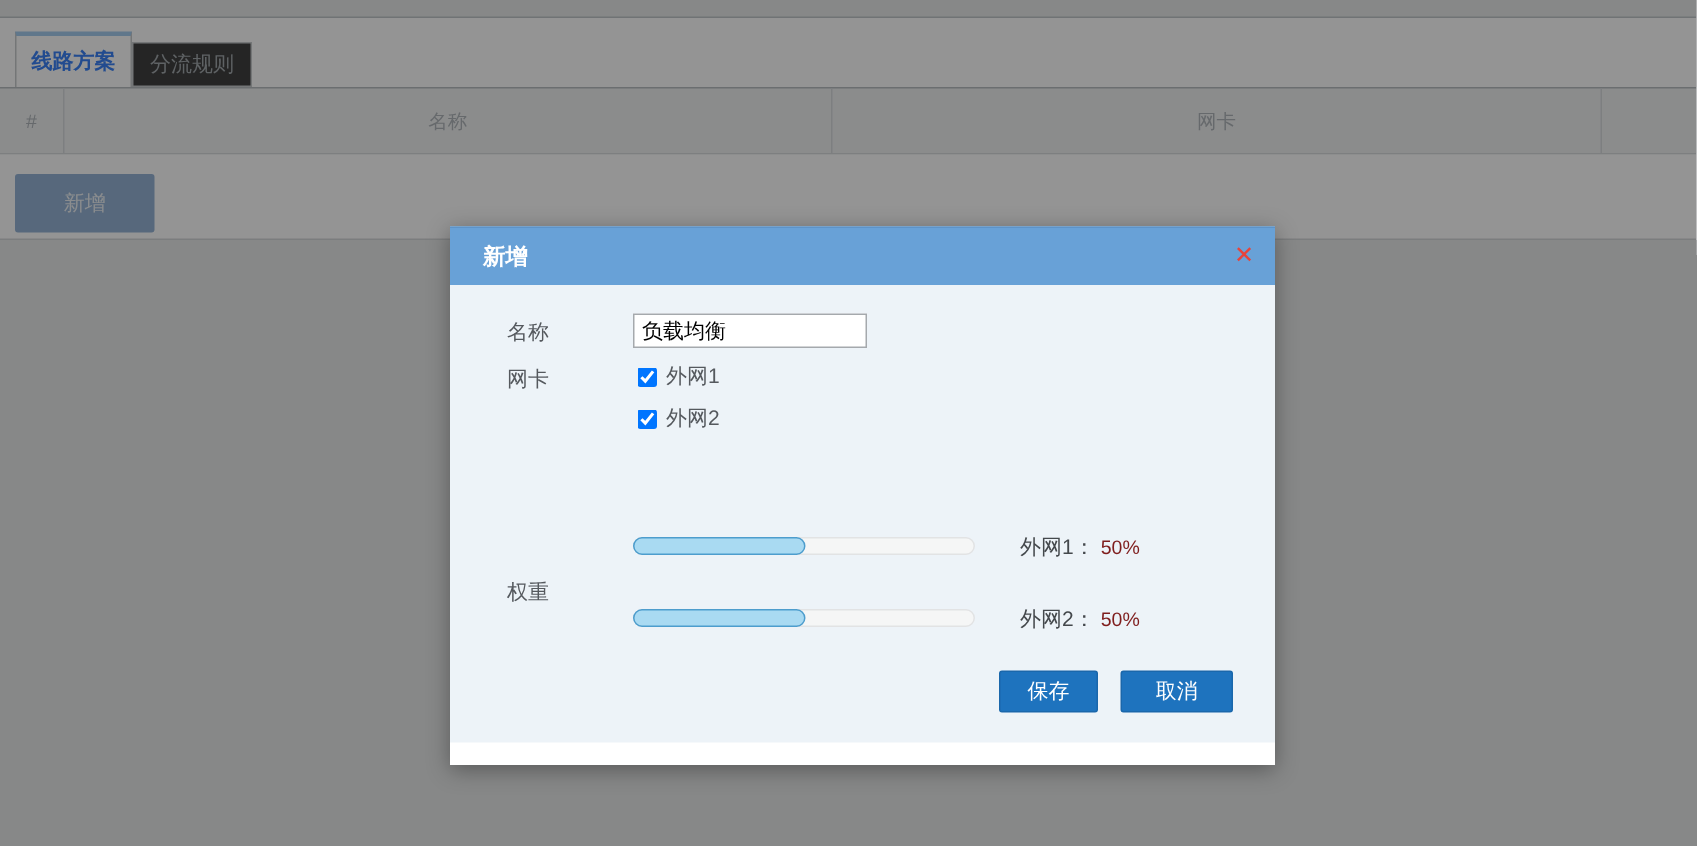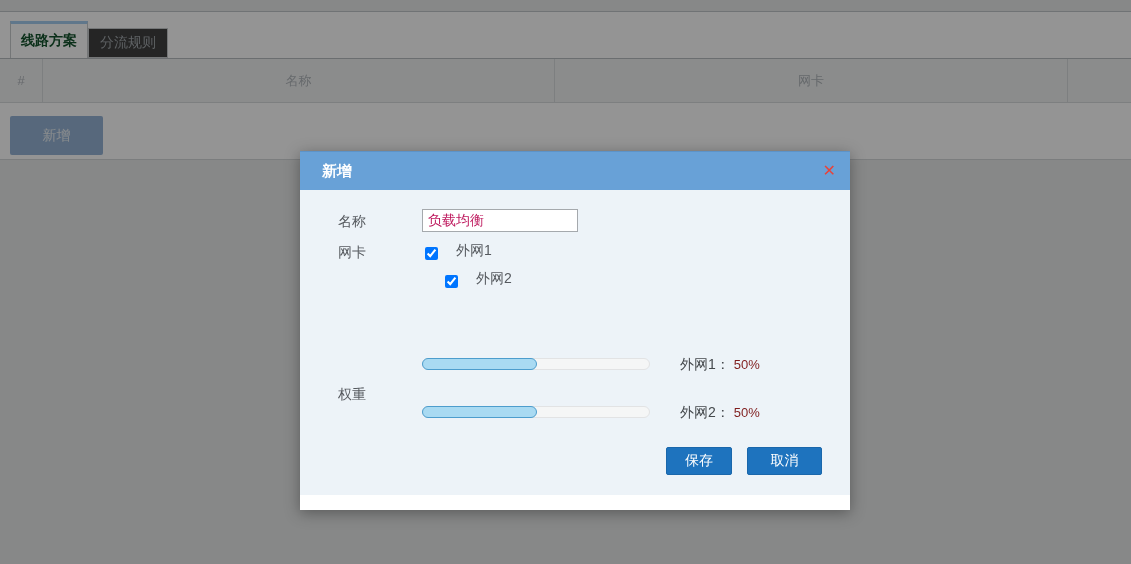--- a/index.html
+++ b/index.html
@@ -22,21 +22,21 @@
     padding: 9px 0 0 10px; height: 46px; display: flex; align-items: flex-end;
   }
   .tab {
     display: flex; align-items: center; justify-content: center;
     font-size: 14px; cursor: pointer; background: #fff;
   }
   .tab.active {
     width: 78px; height: 37px;
     border: 1px solid #c8ccce; border-bottom: none;
     border-top: 3px solid #a5cdf0;
-    color: #14532d; font-weight: bold;
+    color: #3b82f6; font-weight: bold;
   }
   .tab.inactive {
     width: 80px; height: 30px;
     border: 1px solid #c8ccce;
     background: #404040; color: #a3a9ad;
   }
   .table-header {
     display: flex; height: 45px;
     background: #f0f1f2;
     border-top: 1px solid #b9bec1;
@@ -99,30 +99,30 @@
     font-size: 14px; color: #55595e;
   }
   .lbl-name   { top: 23px; }
   .lbl-nic    { top: 54px; }
   .lbl-weight { top: 196px; }
 
   .name-input {
     position: absolute; left: 122px; top: 19px;
     width: 156px; height: 23px;
     border: 1px solid #a5a9ad; background: #fff;
-    font-size: 14px; padding: 1px 5px; color: #be185d;
+    font-size: 14px; padding: 1px 5px; color: #000000;
     font-family: inherit;
   }
   .nic-option {
     position: absolute; left: 125px;
-    display: flex; align-items: flex-end; gap: 18px;
+    display: flex; align-items: center; gap: 6px;
     font-size: 14px; color: #55595e;
   }
   .nic-1 { top: 52px; }
-  .nic-2 { top: 80px; margin-left: 20px; }
+  .nic-2 { top: 80px; }
   .nic-option input { width: 13px; height: 13px; cursor: pointer; }
 
   .slider-row { position: absolute; left: 122px; height: 14px; }
   .slider-1 { top: 168px; }
   .slider-2 { top: 216px; }
   .slider-track {
     position: absolute; left: 0; top: 0;
     width: 228px; height: 12px;
     background: #f5f6f6; border: 1px solid #e2e3e4; border-radius: 7px;
   }

